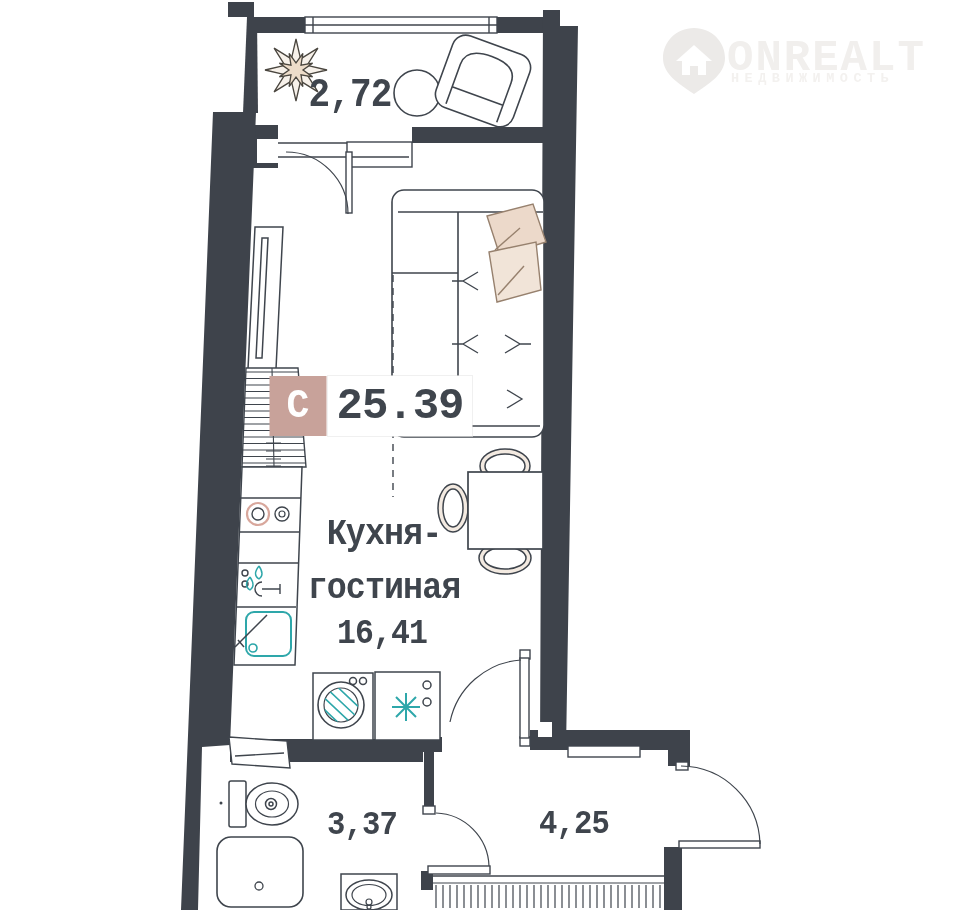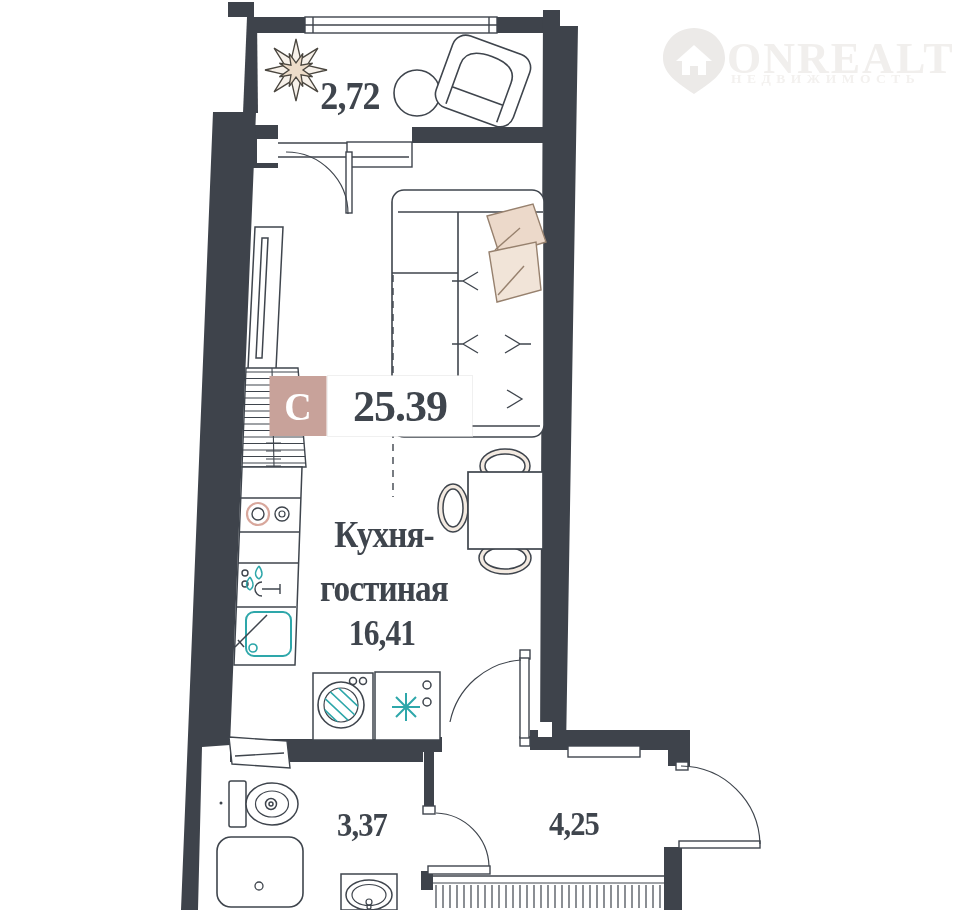--- a/index.html
+++ b/index.html
@@ -1,17 +1,17 @@
 <!DOCTYPE html>
 <html><head>
 <meta charset="utf-8">
 <style>
   html,body{margin:0;padding:0;background:#ffffff;}
   #stage{position:relative;width:960px;height:910px;background:#ffffff;overflow:hidden;
-         font-family:Liberation Serif, serif;}
+         font-family:Liberation Mono, monospace;}
   #plan-svg{position:absolute;left:0;top:0;}
   .lbl{position:absolute;transform:translate(-50%,-50%) scaleX(.9);color:#3f454d;
        font-weight:bold;white-space:nowrap;letter-spacing:-1px;}
   .area-balcony{left:350px;top:95px;font-size:40px;}
   .kitchen-l1{left:384px;top:534px;font-size:37px;}
   .kitchen-l2{left:384px;top:588px;font-size:37px;}
   .area-kitchen{left:382px;top:634px;font-size:35px;}
   .area-bath{left:362px;top:825px;font-size:34px;}
   .area-hall{left:574px;top:824px;font-size:34px;}
   

